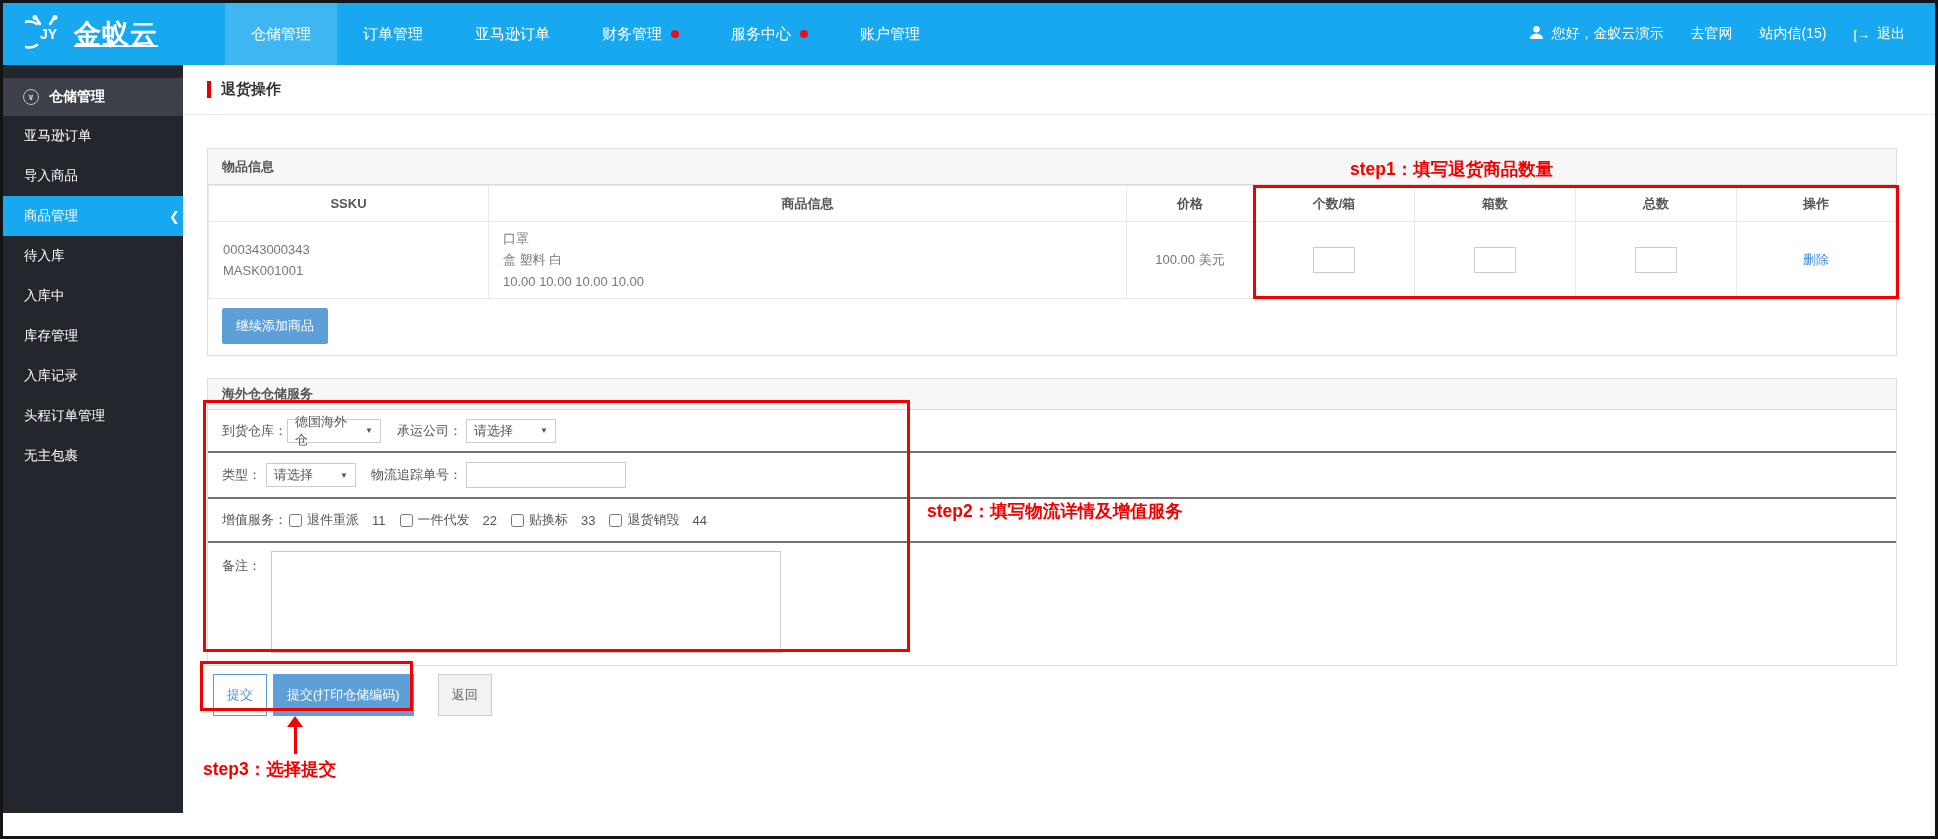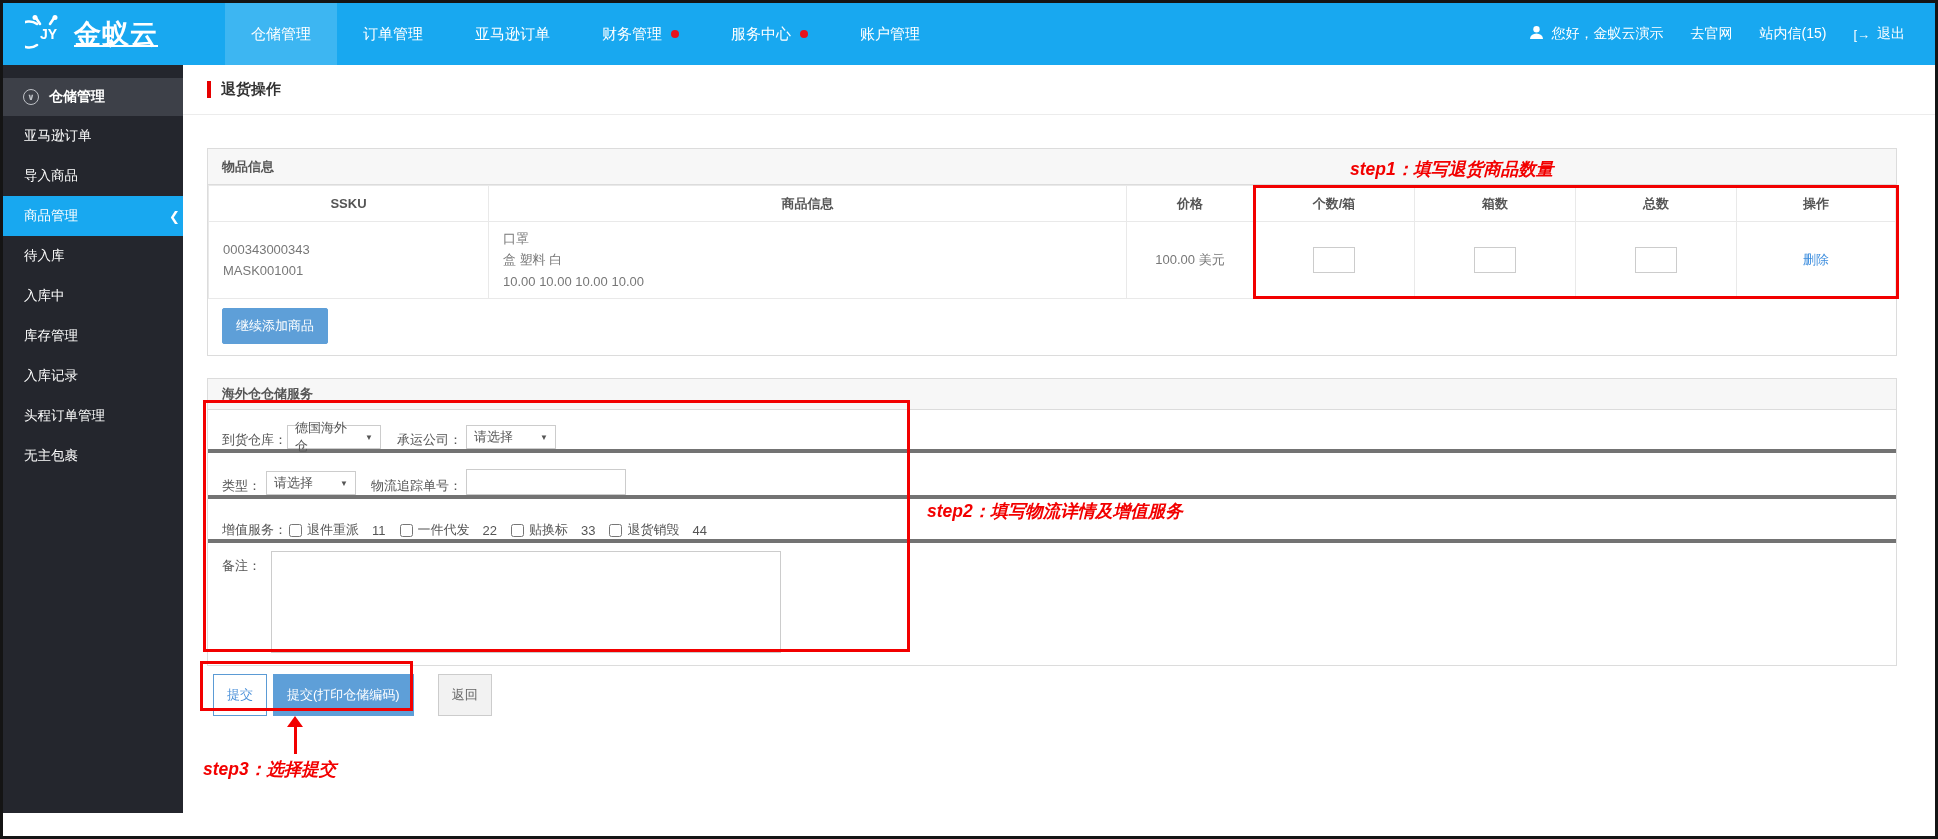--- a/index.html
+++ b/index.html
@@ -57,21 +57,21 @@
   td.c-price, td.c-qty, td.c-op { text-align:center; }
   .qty-input { width:42px; height:26px; border:1px solid #ccc; background:#fff; }
   .link-del { color:#3e8ede; cursor:pointer; font-size:13px; text-decoration:none; }
   .panel-foot { padding:9px 14px 11px; }
   .btn-add { background:#5e9fd8; border:1px solid #5e9fd8; color:#fff; font-size:13px;
              padding:8px 13px; border-radius:2px; cursor:pointer; }
 
   .gap { height:22px; }
 
   
-  .form-row { border-bottom:4px solid #737373; display:flex; align-items:flex-end; padding-left:14px; }
+  .form-row { border-bottom:2px solid #737373; display:flex; align-items:center; padding-left:14px; }
   .form-row.last { border-bottom:none; }
   .f-label { font-size:13px; color:#555; white-space:nowrap; }
   .sel { height:24px; border:1px solid #ccc; background:#fff; display:inline-flex; align-items:center;
          justify-content:space-between; padding:0 7px; font-size:13px; color:#555; cursor:pointer; }
   .sel .car { font-size:8px; color:#555; margin-left:10px; }
   .txt-input { height:26px; border:1px solid #ccc; background:#fff; padding:0 5px; font-size:13px; }
   .vas-item { display:flex; align-items:center; gap:5px; margin-left:14px; font-size:13px; color:#555; }
   .vas-num { margin-left:8px; color:#555; }
   .vas-item input { width:13px; height:13px; }
   .remark-row { align-items:flex-start; padding-top:8px; height:122px; }
@@ -79,21 +79,21 @@
                font-family:"Liberation Sans",sans-serif; font-size:13px; padding:4px; }
 
   
   .actions { margin-top:8px; margin-left:6px; display:flex; align-items:center; }
   .btn { height:42px; font-size:13px; border-radius:0; cursor:pointer; }
   .btn-submit { padding:0 13px; background:#fff; border:1px solid #5b9bd5; color:#4a90d9; }
   .btn-print { padding:4px 13px; background:#5e9fd8; border:1px solid #5e9fd8; color:#fff; margin-left:6px; }
   .btn-back { padding:0 13px; background:#f2f2f2; border:1px solid #ccc; color:#666; margin-left:24px; }
 
   
-  .ann { position:absolute; color:#f20000; font-weight:bold; font-size:17.5px; white-space:nowrap;font-style:italic; }
+  .ann { position:absolute; color:#f20000; font-weight:bold; font-size:17.5px; white-space:nowrap; }
   .rbox { position:absolute; border:3px solid #f20000; pointer-events:none; }
   .rbox1 { left:1070px; top:70px; width:646px; height:114px; }
   .rbox2 { left:20px; top:285px; width:707px; height:252px; }
   .rbox3 { left:17px; top:546px; width:213px; height:50px; }
   .step1 { left:1167px; top:42px; }
   .step2 { left:744px; top:384px; }
   .step3 { left:20px; top:642px; }
   .arrow-up { position:absolute; left:104px; top:601px; width:16px; height:38px; }
   .arrow-up .head { width:0; height:0; border-left:8px solid transparent; border-right:8px solid transparent;
                     border-bottom:11px solid #f20000; }

